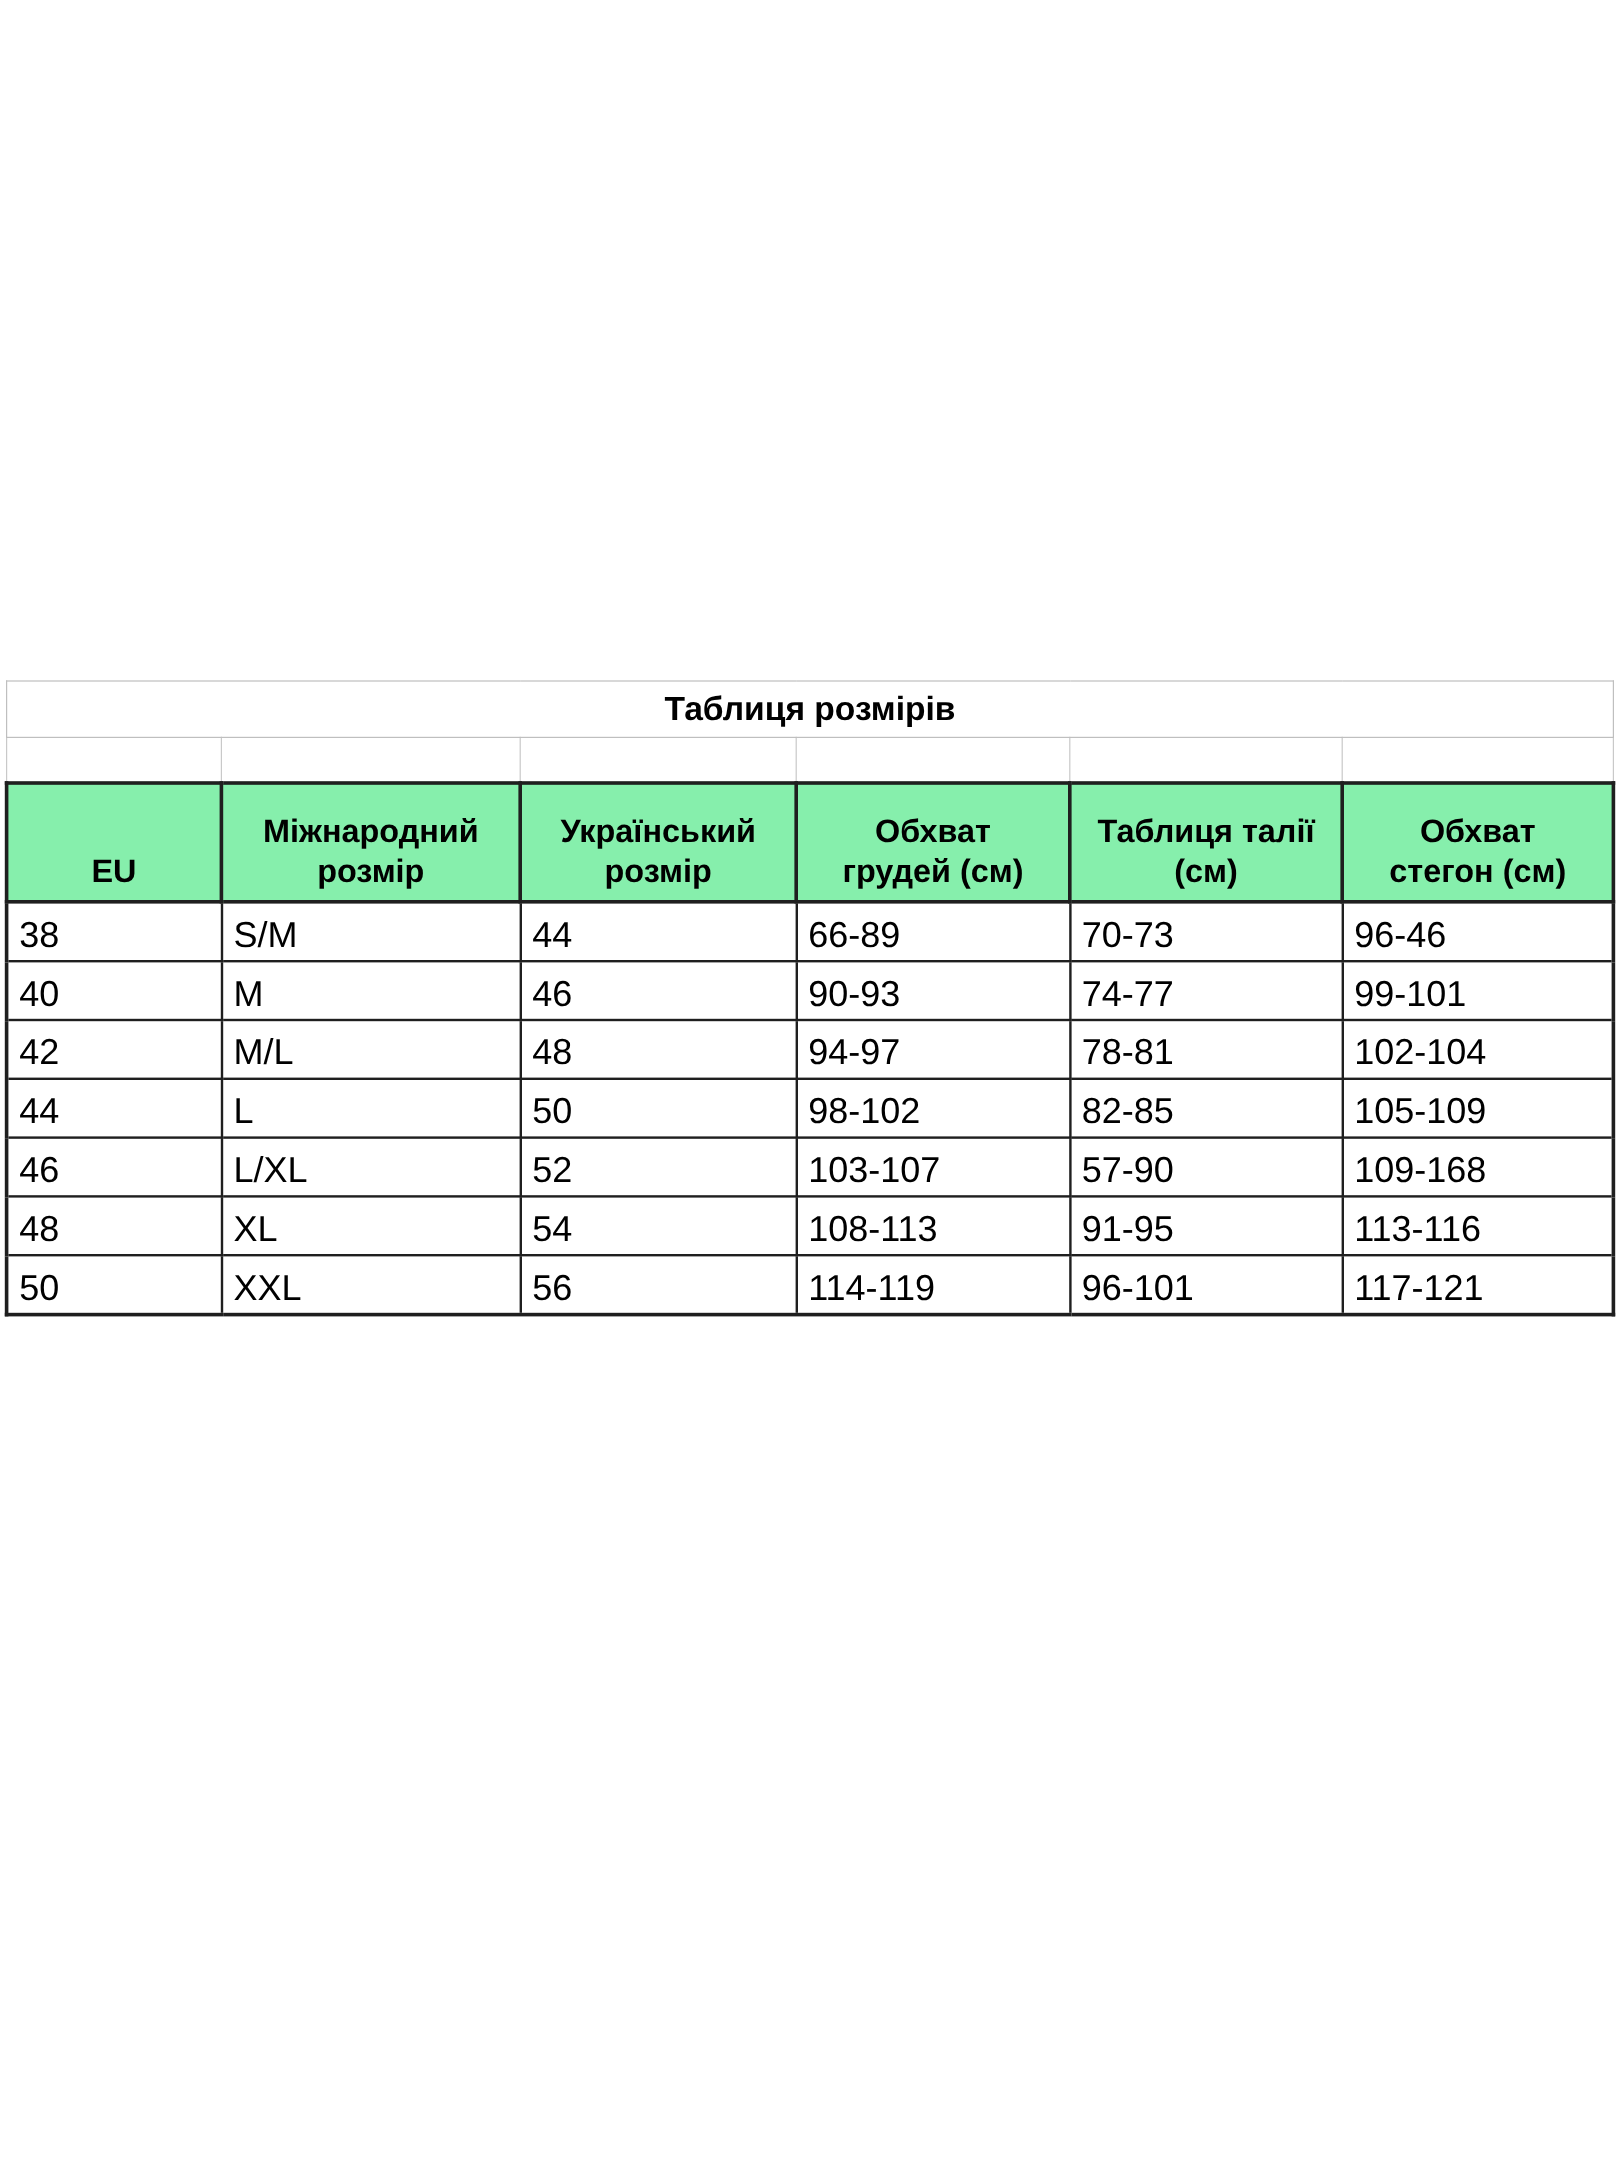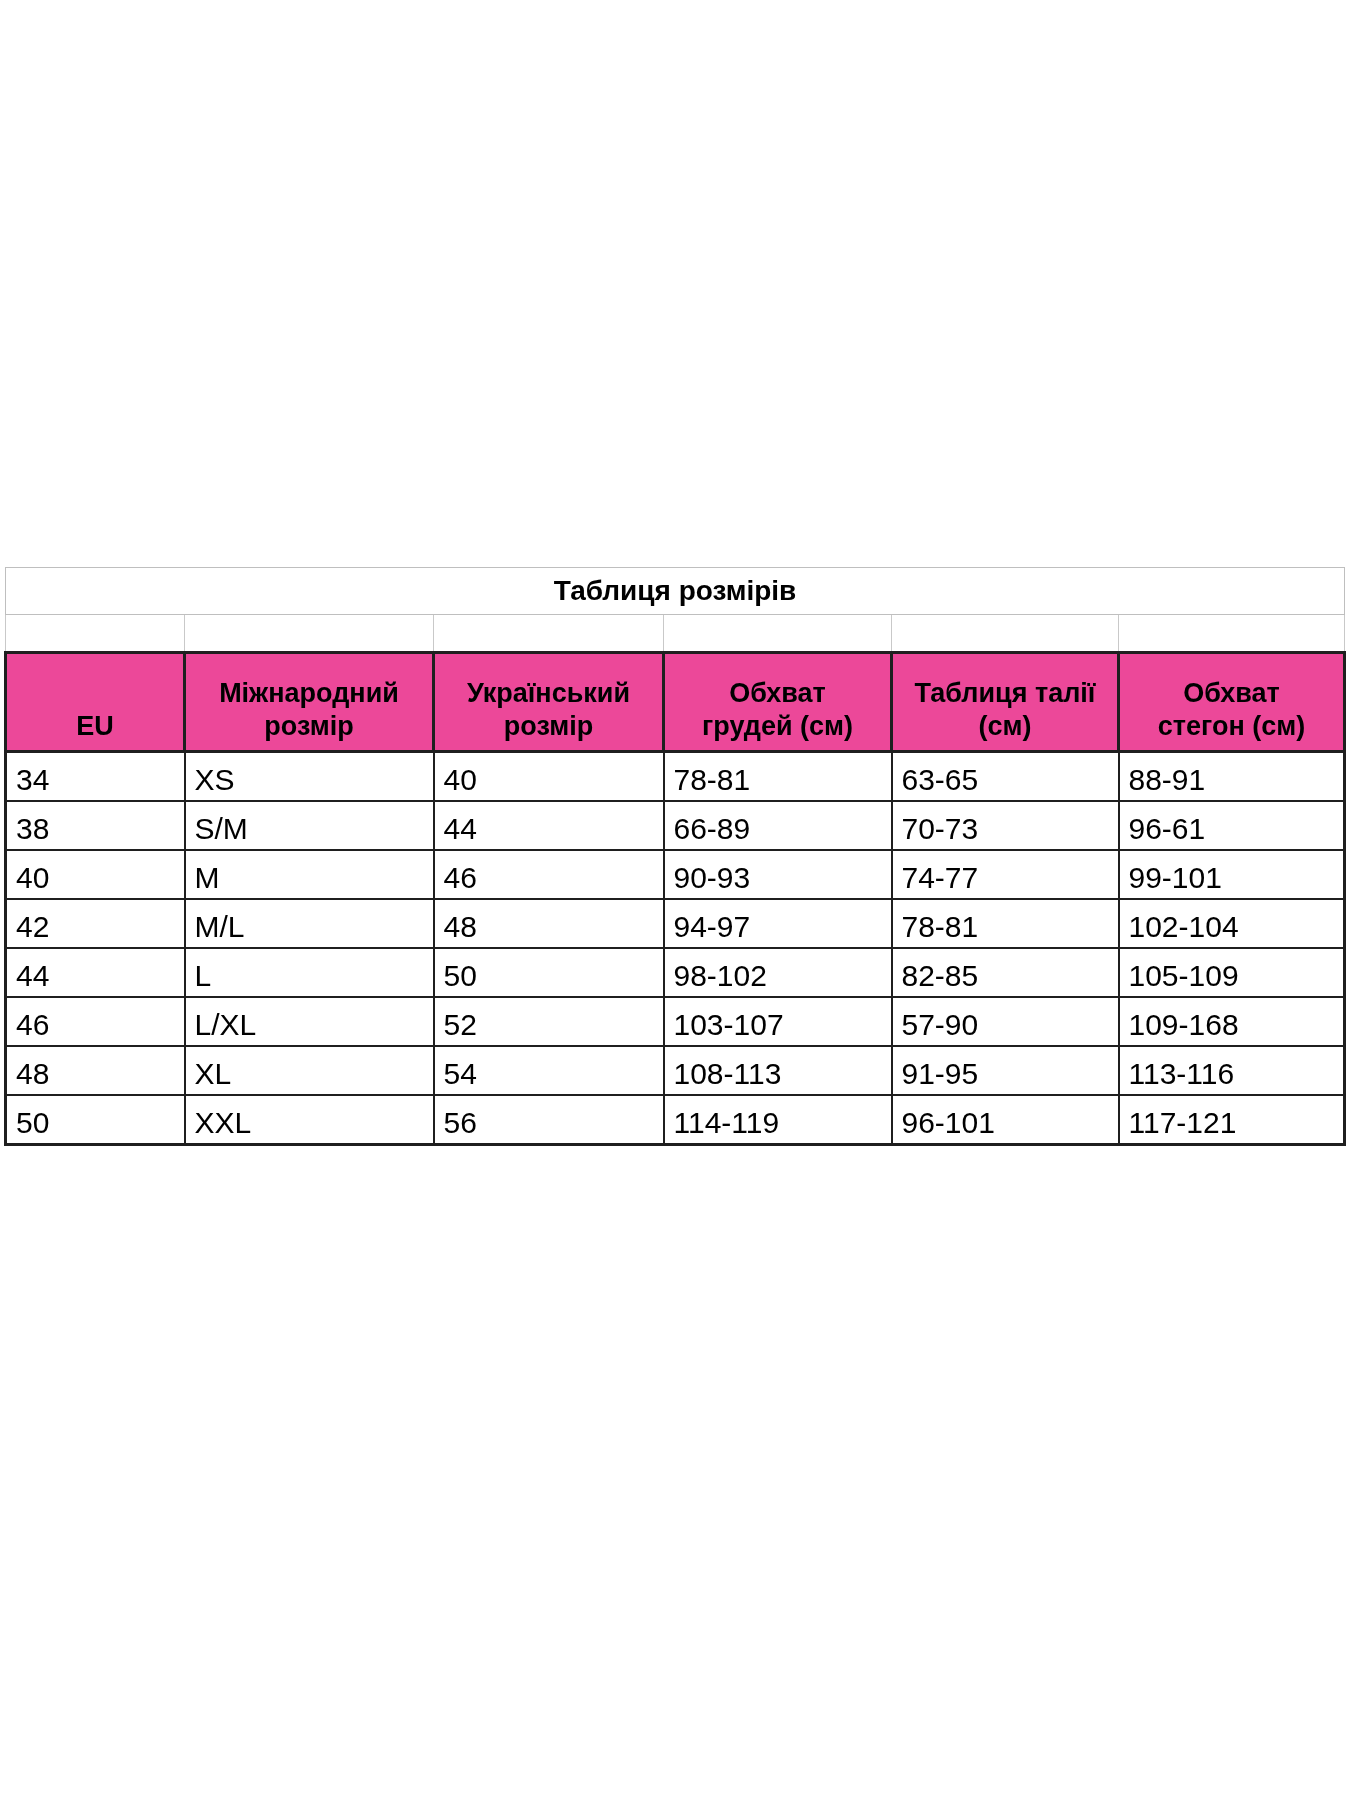--- a/index.html
+++ b/index.html
@@ -39,21 +39,21 @@
   
   tr.spacer-row td {
     height: 36px;
     border: 1px solid #c9c9c9;
     background: #ffffff;
     padding: 0;
   }
   
   tr.header-row th {
     height: 88px;
-    background: #ec4899;
+    background: #86efac;
     border: 3px solid #1f1f1f;
     font-weight: bold;
     font-size: 27px;
     line-height: 1.2;
     text-align: center;
     vertical-align: bottom;
     padding: 0 4px 8px 4px;
     white-space: pre-line;
   }
   
@@ -111,34 +111,26 @@
         <th>Обхват
 грудей (см)</th>
         <th>Таблиця талії
 (см)</th>
         <th>Обхват
 стегон (см)</th>
       </tr>
     </thead>
     <tbody class="data-body">
         <tr>
-          <td>34</td>
-          <td>XS</td>
-          <td>40</td>
-          <td>78-81</td>
-          <td>63-65</td>
-          <td>88-91</td>
-        </tr>
-        <tr>
           <td>38</td>
           <td>S/M</td>
           <td>44</td>
           <td>66-89</td>
           <td>70-73</td>
-          <td>96-61</td>
+          <td>96-46</td>
         </tr>
         <tr>
           <td>40</td>
           <td>M</td>
           <td>46</td>
           <td>90-93</td>
           <td>74-77</td>
           <td>99-101</td>
         </tr>
         <tr>

